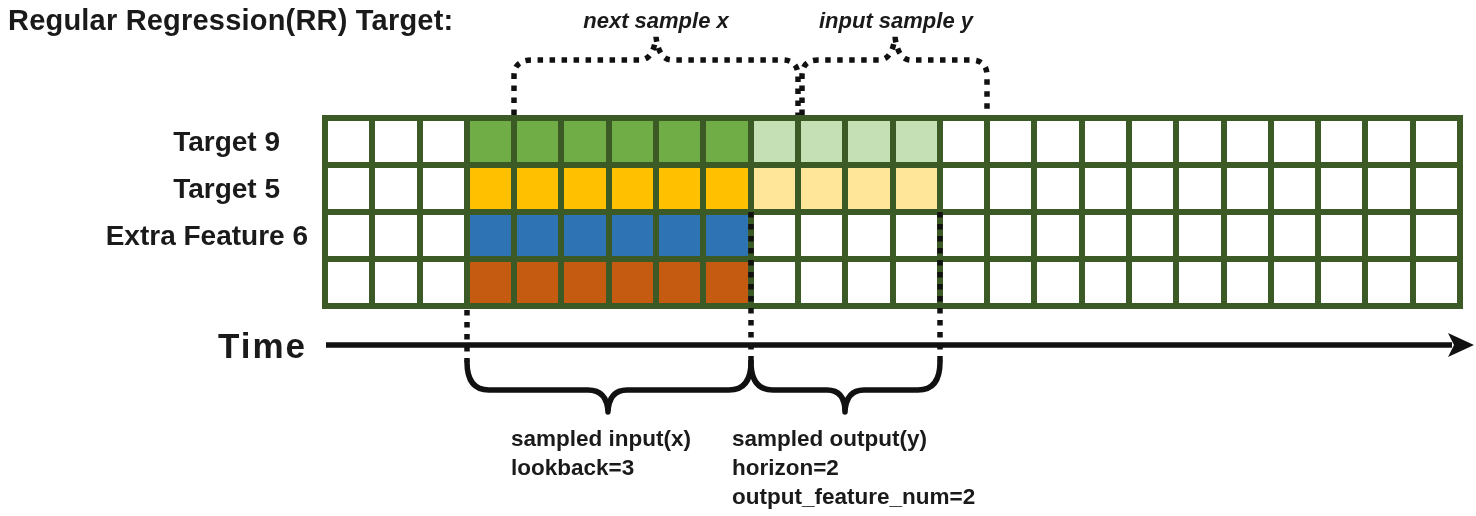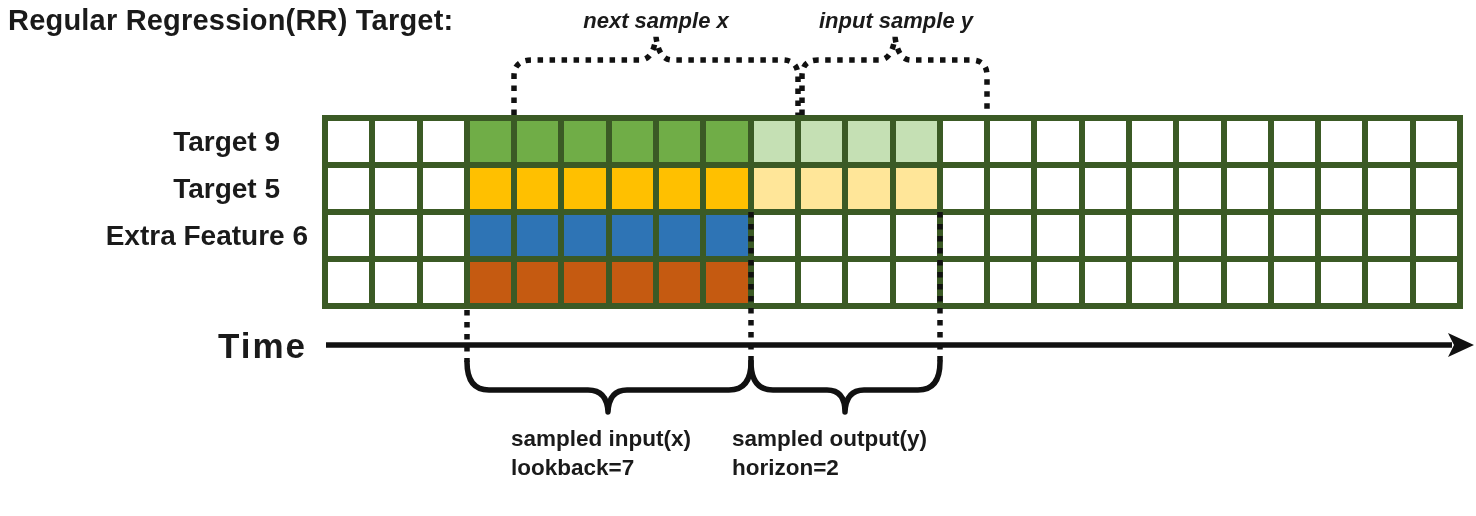--- a/index.html
+++ b/index.html
@@ -191,21 +191,22 @@
     <line x1="326" y1="345" x2="1452" y2="345" stroke="#111111" stroke-width="5.5"></line>
     <polygon points="1448,333 1474,345 1448,357 1454,345" fill="#111111"></polygon>
 
     <path d="M 467 362 Q 467 390 489 390 L 588 390 Q 607 390 608 412 Q 609 390 627 390 L 729 390 Q 751 390 751 362" fill="none" stroke="#111111" stroke-width="5.5" stroke-linecap="round" stroke-linejoin="round"></path>
 
     <path d="M 751 362 Q 751 390 773 390 L 827 390 Q 845 390 845 412 Q 846 390 864 390 L 918 390 Q 940 390 940 362" fill="none" stroke="#111111" stroke-width="5.5" stroke-linecap="round" stroke-linejoin="round"></path>
   </svg>
 
   <div class="bottom-block bottom-input">
     <div>sampled input(x)</div>
-    <div>lookback=7</div>
+    <div>lookback=3</div>
   </div>
 
   <div class="bottom-block bottom-output">
     <div>sampled output(y)</div>
     <div>horizon=2</div>
+    <div>output_feature_num=2</div>
   </div>
 
 </div>
 
 </body></html>

